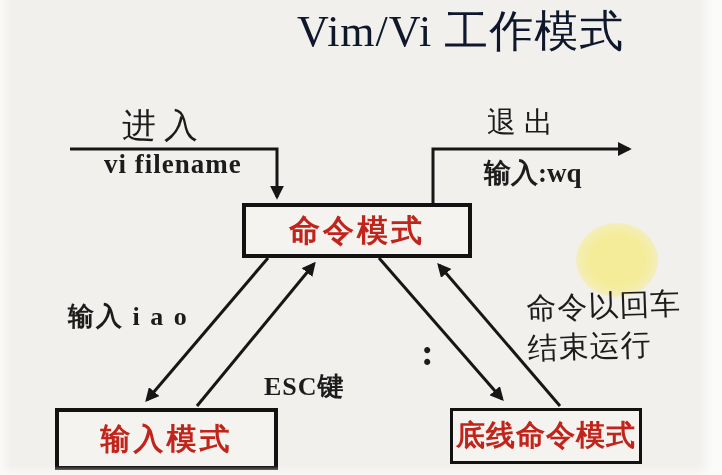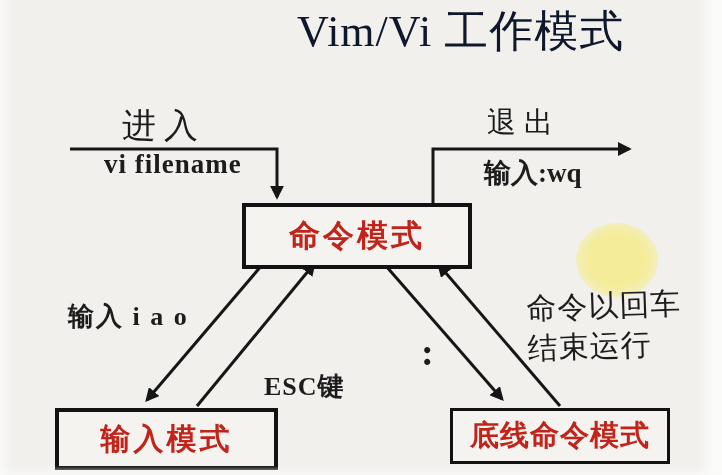--- a/index.html
+++ b/index.html
@@ -25,23 +25,23 @@
     position:absolute;left:576px;top:223px;width:82px;height:74px;border-radius:50%;
     background:radial-gradient(ellipse at center, #f5ec99 48%, rgba(245,236,153,.55) 72%, rgba(245,236,153,0) 100%);
   }
   svg.wires{position:absolute;left:0;top:0;}
   .node{
     position:absolute;display:flex;align-items:center;justify-content:center;
     background:#f4f3f0;border:4px solid #121212;box-sizing:border-box;
     color:#c1241a;font-weight:bold;
     font-family:"Liberation Sans","DejaVu Sans",sans-serif;
   }
-  .node-command{left:242px;top:203px;width:230px;height:66px;font-size:31px;letter-spacing:3px;}
+  .node-command{left:242px;top:203px;width:230px;height:55px;font-size:31px;letter-spacing:3px;}
   .node-insert{left:55px;top:408px;width:223px;height:62px;font-size:30px;letter-spacing:3px;}
-  .node-lastline{left:450px;top:408px;width:220px;height:56px;font-size:29px;letter-spacing:1px;border-width:3px;font-family:Liberation Serif, serif;}
+  .node-lastline{left:450px;top:408px;width:192px;height:56px;font-size:29px;letter-spacing:1px;border-width:3px;font-family:Liberation Serif, serif;}
   .lbl{position:absolute;white-space:nowrap;color:#1c1c1c;}
   .lbl-enter{left:122px;top:103px;font-size:34px;font-weight:500;letter-spacing:8px;}
   .lbl-enter-cmd{left:104px;top:149px;font-size:27px;font-weight:bold;letter-spacing:1px;}
   .lbl-exit{left:487px;top:103px;font-size:29px;font-weight:500;letter-spacing:8px;}
   .lbl-exit-cmd{left:484px;top:155px;font-size:27px;font-weight:bold;font-family:Liberation Serif, serif;}
   .lbl-iao{left:68px;top:299px;font-size:26px;font-weight:bold;letter-spacing:2px;}
   .lbl-esc{left:264px;top:333px;font-size:26px;font-weight:bold;letter-spacing:1px;margin-top:36px;}
   .lbl-colon{left:421px;top:330px;font-size:38px;font-weight:bold;}
   .lbl-note{left:527px;top:286px;font-size:30px;font-weight:500;line-height:40px;
     transform:rotate(-2deg);letter-spacing:1px;}

